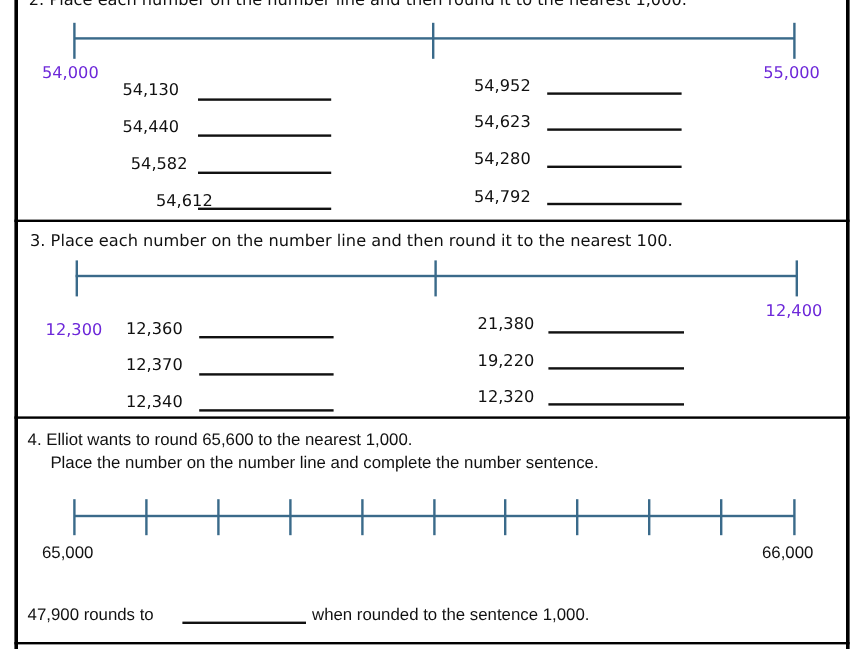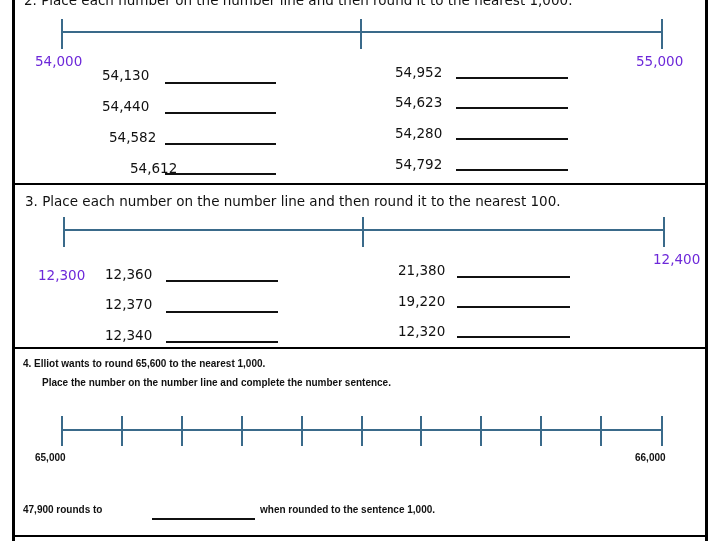--- a/index.html
+++ b/index.html
@@ -4,21 +4,21 @@
 <style>
   html, body { margin:0; padding:0; background:#fff; }
   body { width:720px; height:541px; position:relative; overflow:hidden; font-family:"DejaVu Sans", sans-serif; color:#111; }
   .frame { position:absolute; left:12px; top:-4px; width:696px; height:548px; border-left:3px solid #000; border-right:3px solid #000; box-sizing:border-box; }
   .hr { position:absolute; left:12px; width:696px; height:2px; background:#000; }
   .txt { position:absolute; font-size:13.5px; white-space:nowrap; }
   .blue { color:#6d28d9; }
   .line { position:absolute; height:1.5px; background:#3a6a8a; }
   .tick { position:absolute; width:1.5px; background:#3a6a8a; }
   .blank { position:absolute; height:1.5px; background:#111; }
-  .q4 { font-family:"Liberation Sans", sans-serif; font-size:10px;font-weight:bold; }
+  .q4 { font-family:"Liberation Sans", sans-serif; font-size:14px; }
 </style>
 </head>
 <body>
 
 <div class="frame"></div>
 
 <div class="txt" style="left:24px;top:-8px;">2. Place each number on the number line and then round it to the nearest 1,000.</div>
 <div class="line" style="left:62px;top:31px;width:600px;"></div>
 <div class="tick" style="left:61px;top:19px;height:30px;"></div>
 <div class="tick" style="left:360px;top:19px;height:30px;"></div>
@@ -45,21 +45,21 @@
 <div class="blank" style="left:456px;top:169px;width:112px;"></div>
 
 <div class="hr" style="top:183px;"></div>
 
 <div class="txt" style="left:25px;top:193px;">3. Place each number on the number line and then round it to the nearest 100.</div>
 <div class="line" style="left:63px;top:229px;width:601px;"></div>
 <div class="tick" style="left:63px;top:217px;height:30px;"></div>
 <div class="tick" style="left:362px;top:217px;height:30px;"></div>
 <div class="tick" style="left:663px;top:217px;height:30px;"></div>
 <div class="txt blue" style="left:38px;top:267px;">12,300</div>
-<div class="txt blue" style="left:638px;top:251px;margin-left:15px;">12,400</div>
+<div class="txt blue" style="left:638px;top:251px;">12,400</div>
 
 <div class="txt" style="left:105px;top:266px;">12,360</div>
 <div class="blank" style="left:166px;top:280px;width:112px;"></div>
 <div class="txt" style="left:105px;top:296px;">12,370</div>
 <div class="blank" style="left:166px;top:311px;width:112px;"></div>
 <div class="txt" style="left:105px;top:327px;">12,340</div>
 <div class="blank" style="left:166px;top:341px;width:112px;"></div>
 
 <div class="txt" style="left:398px;top:262px;">21,380</div>
 <div class="blank" style="left:457px;top:276px;width:113px;"></div>

